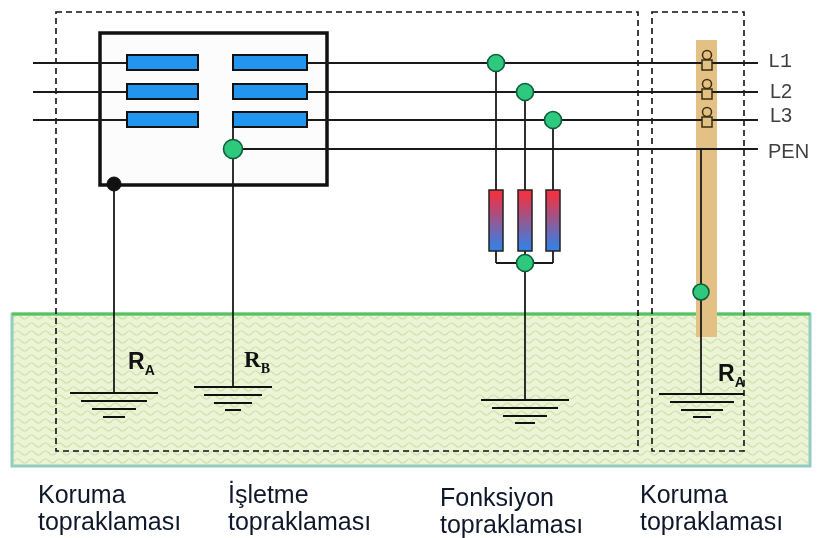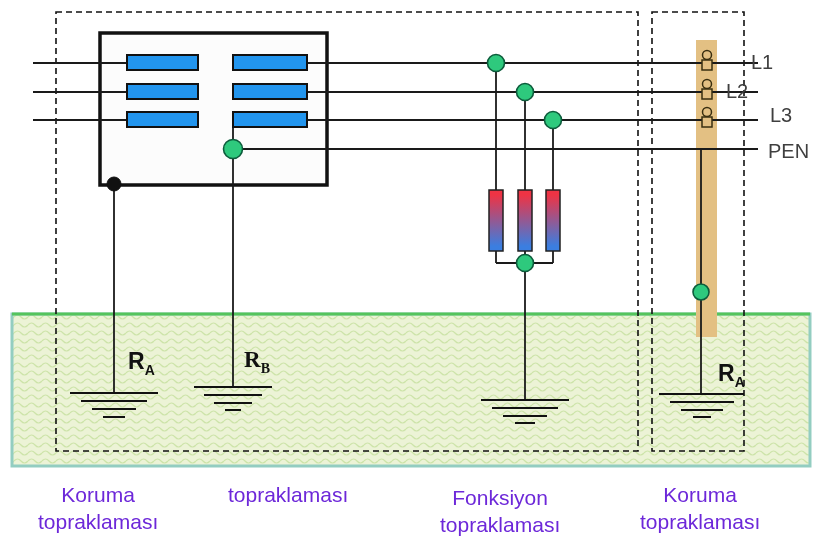--- a/index.html
+++ b/index.html
@@ -4,21 +4,21 @@
 <style>
   html,body{margin:0;padding:0;background:#ffffff;}
   .canvas{
     position:relative;width:828px;height:538px;background:#ffffff;
     font-family:"Liberation Sans", sans-serif;overflow:hidden;
   }
   .canvas svg{position:absolute;left:0;top:0;}
   .lbl{position:absolute;color:#3f3f3f;font-size:20px;line-height:20px;white-space:nowrap;}
   .rlbl{position:absolute;color:#111;font-size:23px;font-weight:700;line-height:23px;white-space:nowrap;text-align:right;}
   .rlbl sub{font-size:14px;font-weight:700;}
-  .caption{position:absolute;color:#6d28d9;font-size:21px;line-height:27px;white-space:nowrap;text-align:center;}
+  .caption{position:absolute;color:#0f172a;font-size:25px;line-height:27px;white-space:nowrap;}
 </style>
 </head>
 <body>
 
 <div class="canvas">
 
   <svg width="828" height="538" viewBox="0 0 828 538">
     <defs>
       <pattern id="soilwave" width="14" height="8" patternUnits="userSpaceOnUse">
         <rect width="14" height="8" fill="#ecf3d6"></rect>
@@ -121,34 +121,35 @@
       <circle cx="233" cy="149" r="9.5" fill="#2ec97d"></circle>
       <circle cx="496" cy="63" r="8.5" fill="#2ec97d"></circle>
       <circle cx="525" cy="92" r="8.5" fill="#2ec97d"></circle>
       <circle cx="553" cy="120" r="8.5" fill="#2ec97d"></circle>
       <circle cx="525" cy="263" r="8.5" fill="#2ec97d"></circle>
       <circle cx="701" cy="292" r="8" fill="#2ec97d"></circle>
     </g>
     <circle cx="114" cy="184" r="7" fill="#111" stroke="#111"></circle>
   </svg>
 
-  <div class="lbl" style="left:751px;top:52px;">L1</div>
-  <div class="lbl" style="left:726px;top:81px;">L2</div>
+  <div class="lbl" style="left:768px;top:52px;font-family:Liberation Mono, monospace;">L1</div>
+  <div class="lbl" style="left:770px;top:81px;">L2</div>
   <div class="lbl" style="left:770px;top:105px;">L3</div>
   <div class="lbl" style="left:768px;top:141px;">PEN</div>
 
   <div class="rlbl" style="left:128px;top:350px;"><span>R</span><sub>A</sub></div>
   <div class="rlbl" style="left:244px;top:348px;font-family:Liberation Serif, serif;"><span>R</span><sub>B</sub></div>
   <div class="rlbl" style="left:718px;top:362px;"><span>R</span><sub>A</sub></div>
 
   <div class="caption" style="left:38px;top:481px;">
     <div>Koruma</div>
     <div>topraklaması</div>
   </div>
   <div class="caption" style="left:228px;top:481px;">
+    <div>İşletme</div>
     <div>topraklaması</div>
   </div>
   <div class="caption" style="left:440px;top:484px;">
     <div>Fonksiyon</div>
     <div>topraklaması</div>
   </div>
   <div class="caption" style="left:640px;top:481px;">
     <div>Koruma</div>
     <div>topraklaması</div>
   </div>

